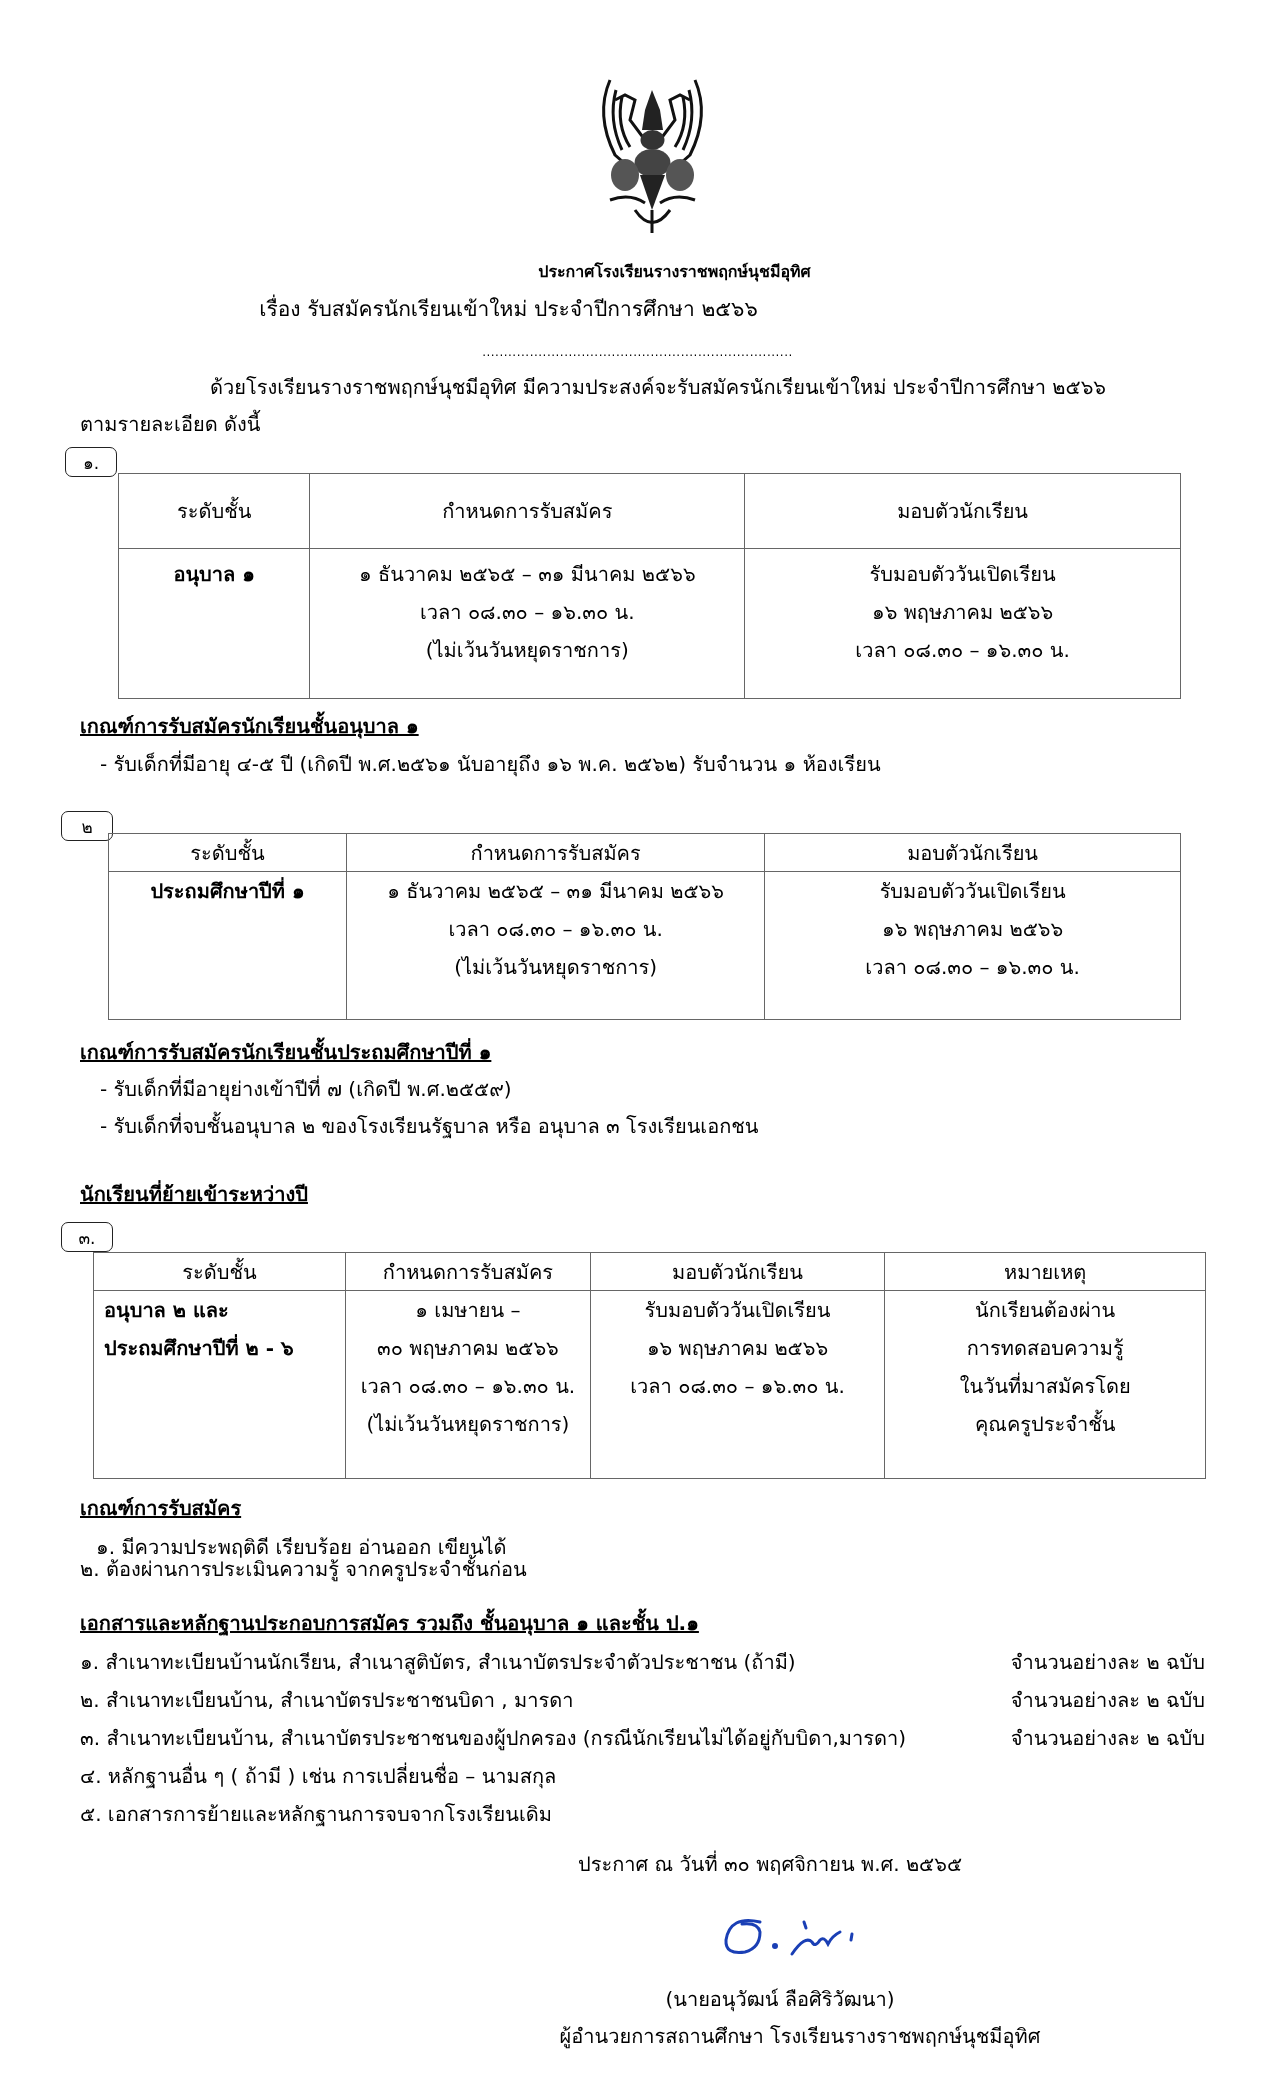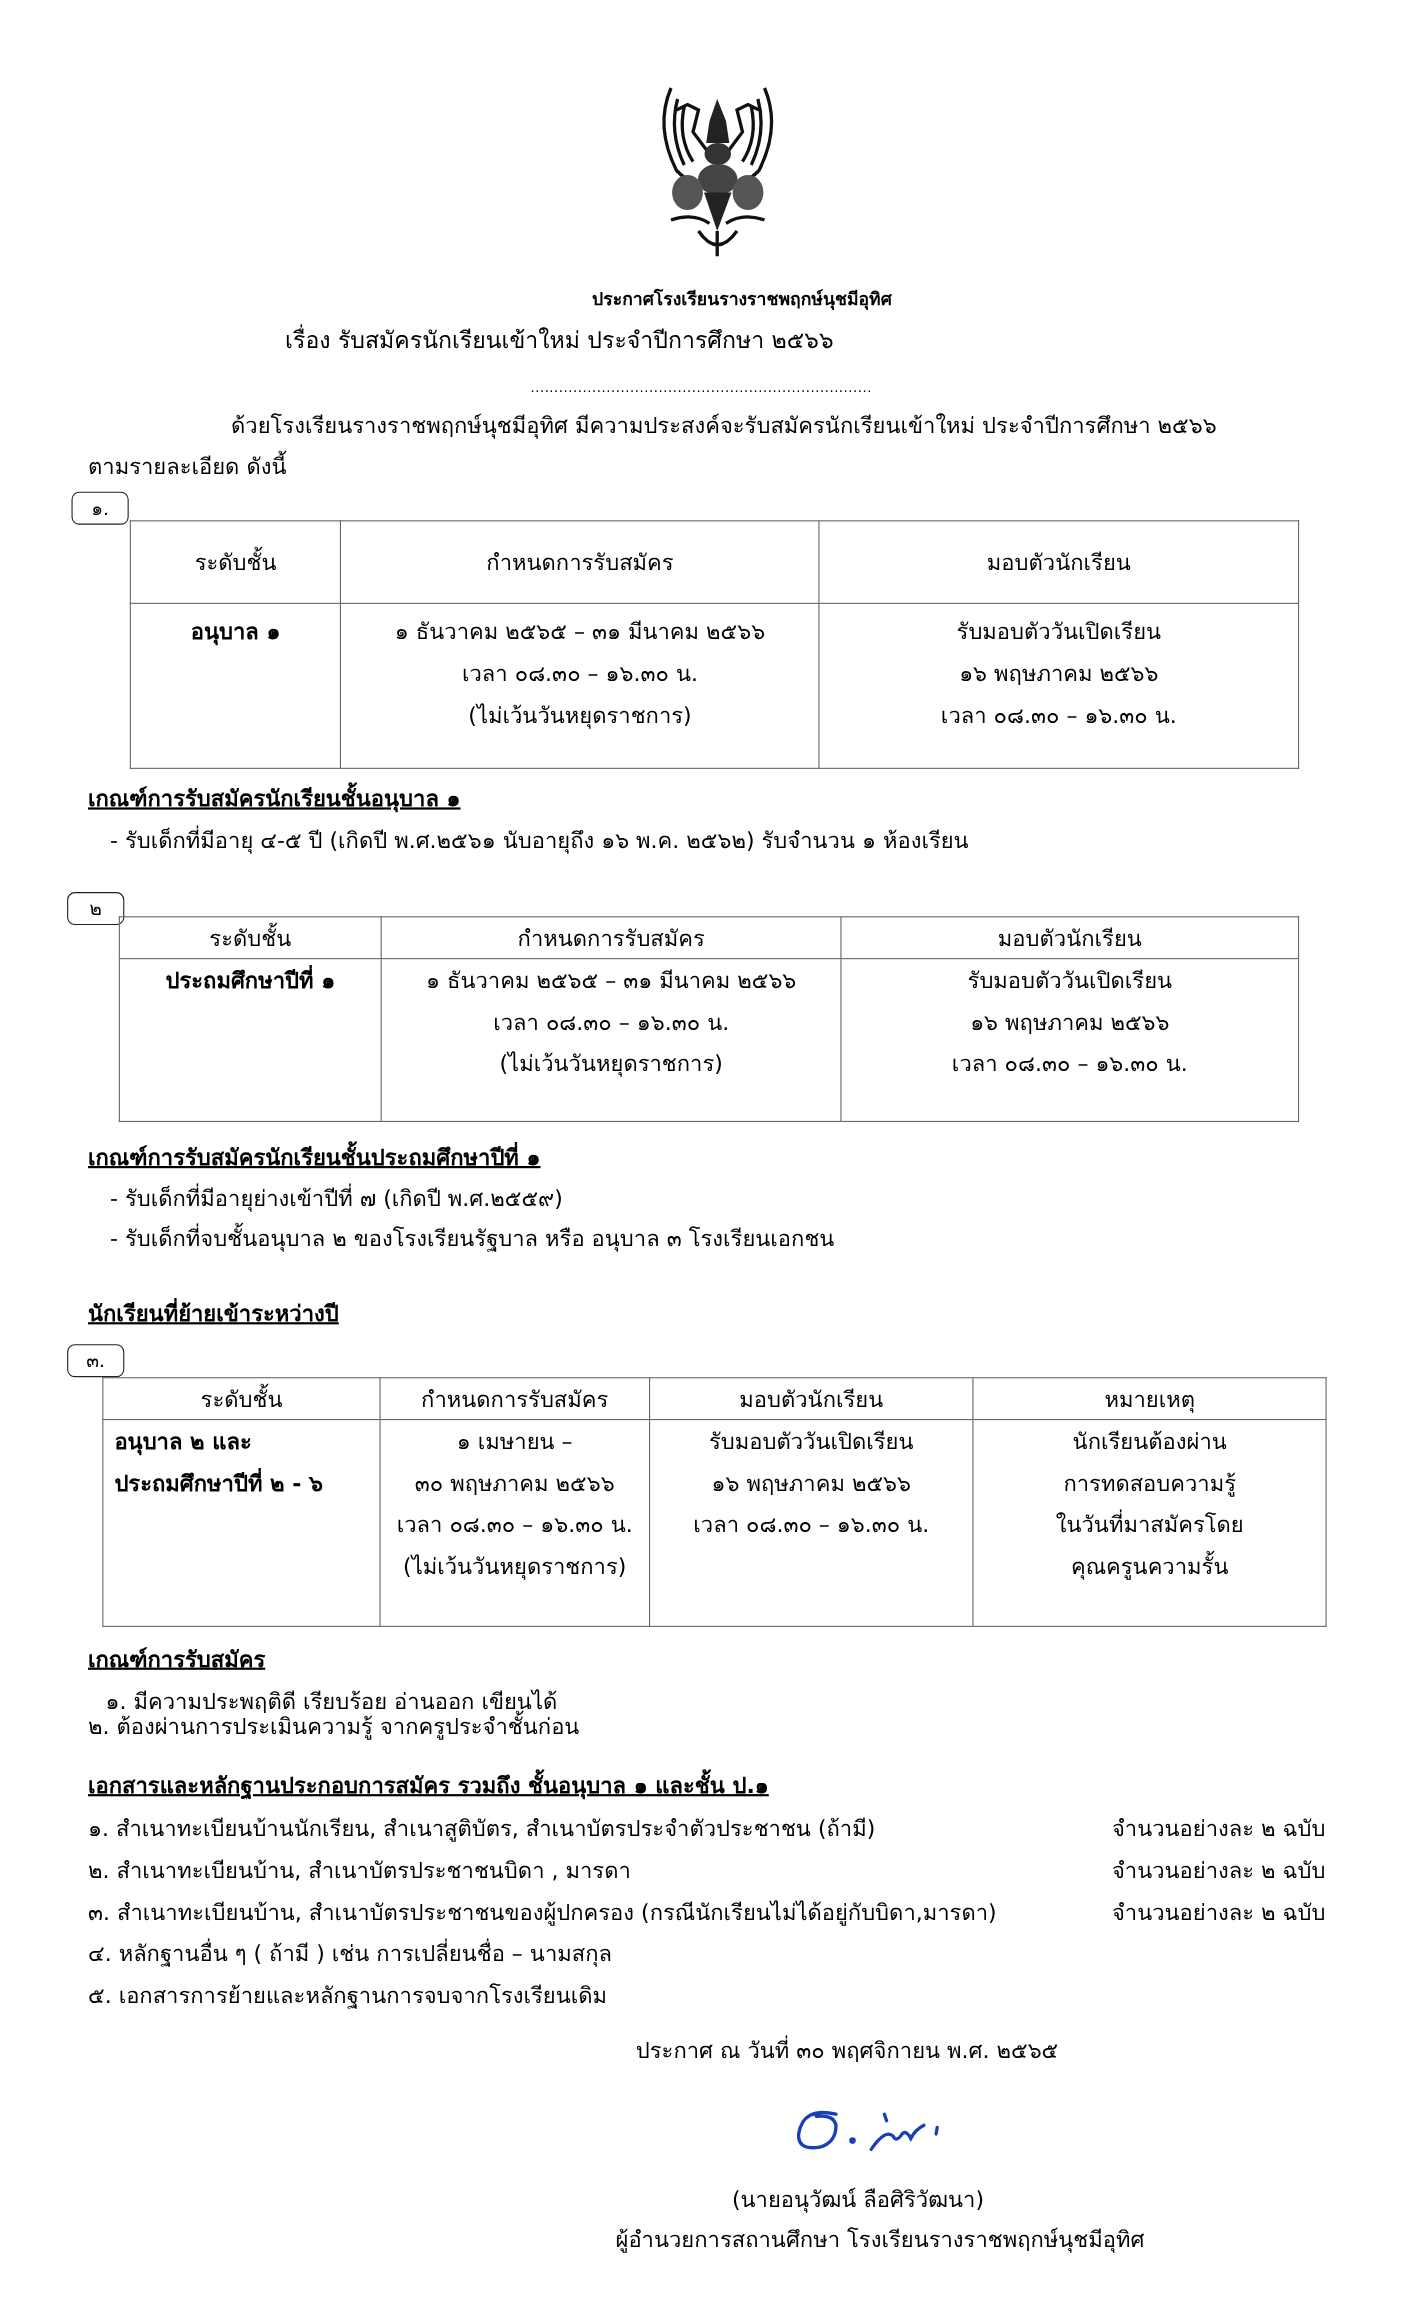--- a/index.html
+++ b/index.html
@@ -129,21 +129,21 @@
     </td>
     <td>
       <span class="cl">รับมอบตัววันเปิดเรียน</span>
       <span class="cl">๑๖ พฤษภาคม ๒๕๖๖</span>
       <span class="cl">เวลา ๐๘.๓๐ – ๑๖.๓๐ น.</span>
     </td>
     <td>
       <span class="cl">นักเรียนต้องผ่าน</span>
       <span class="cl">การทดสอบความรู้</span>
       <span class="cl">ในวันที่มาสมัครโดย</span>
-      <span class="cl">คุณครูนความรั้น</span>
+      <span class="cl">คุณครูประจำชั้น</span>
     </td>
   </tr>
 </tbody>
   </table>
 <div class="line u" style="left:80px;top:1494px;">เกณฑ์การรับสมัคร</div>
 <div class="line" style="left:96px;top:1533px;">๑.  มีความประพฤติดี เรียบร้อย อ่านออก เขียนได้</div>
 <div class="line" style="left:80px;top:1555px;">๒.  ต้องผ่านการประเมินความรู้ จากครูประจำชั้นก่อน</div>
 
 <div class="line u" style="left:80px;top:1609px;">เอกสารและหลักฐานประกอบการสมัคร รวมถึง ชั้นอนุบาล ๑ และชั้น ป.๑</div>
 <div class="line" style="left:80px;top:1648px;">๑.  สำเนาทะเบียนบ้านนักเรียน, สำเนาสูติบัตร, สำเนาบัตรประจำตัวประชาชน (ถ้ามี)</div>

